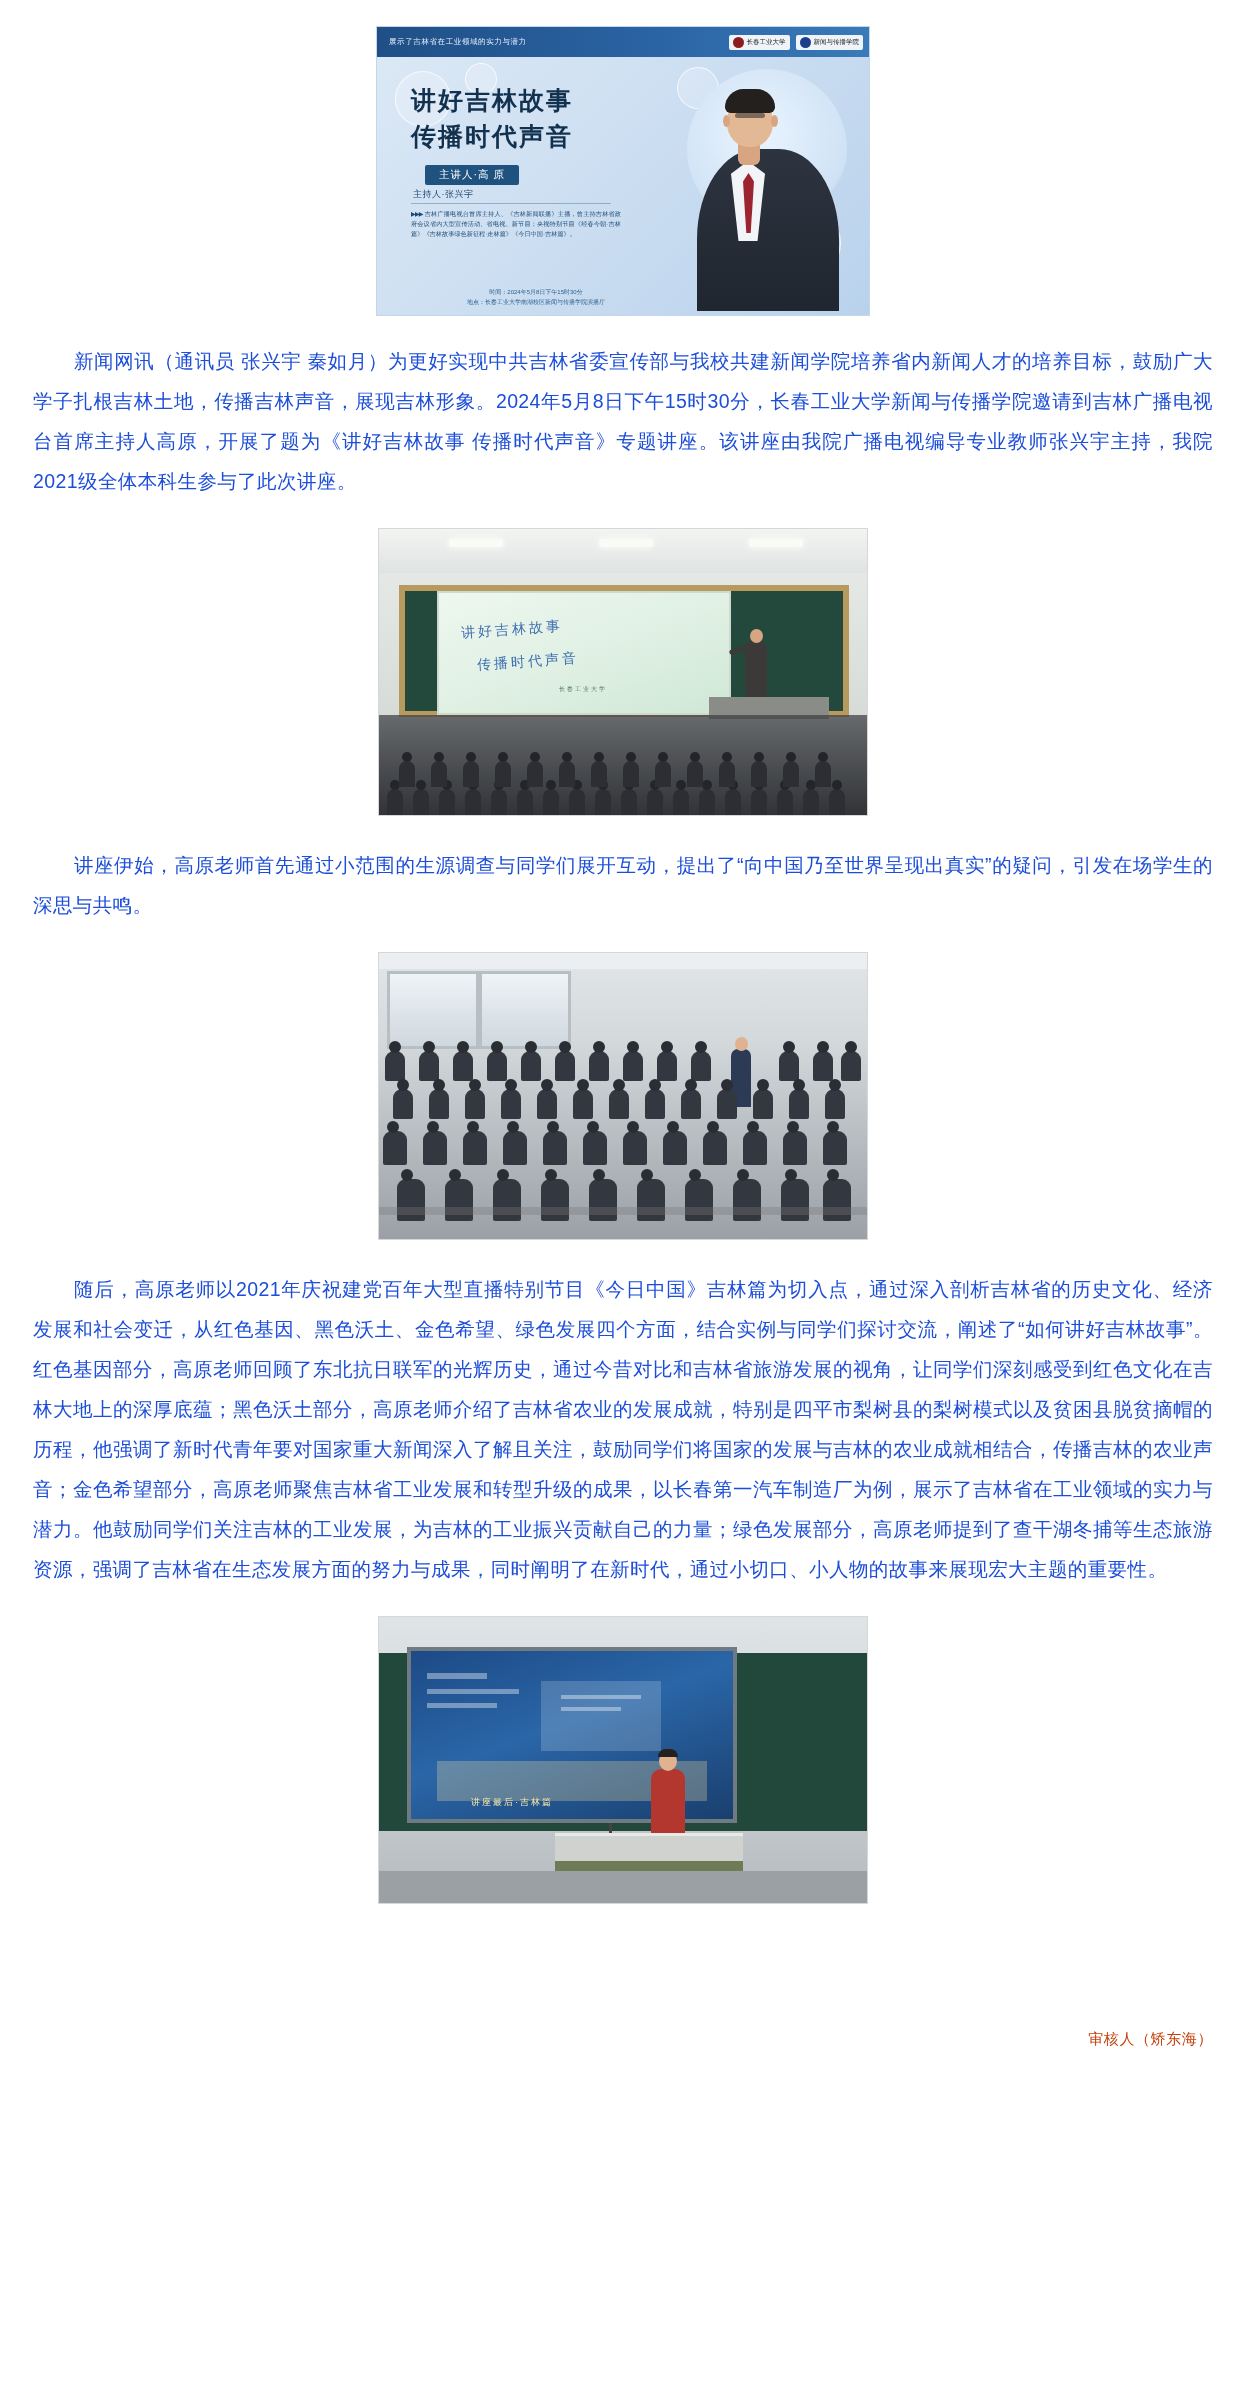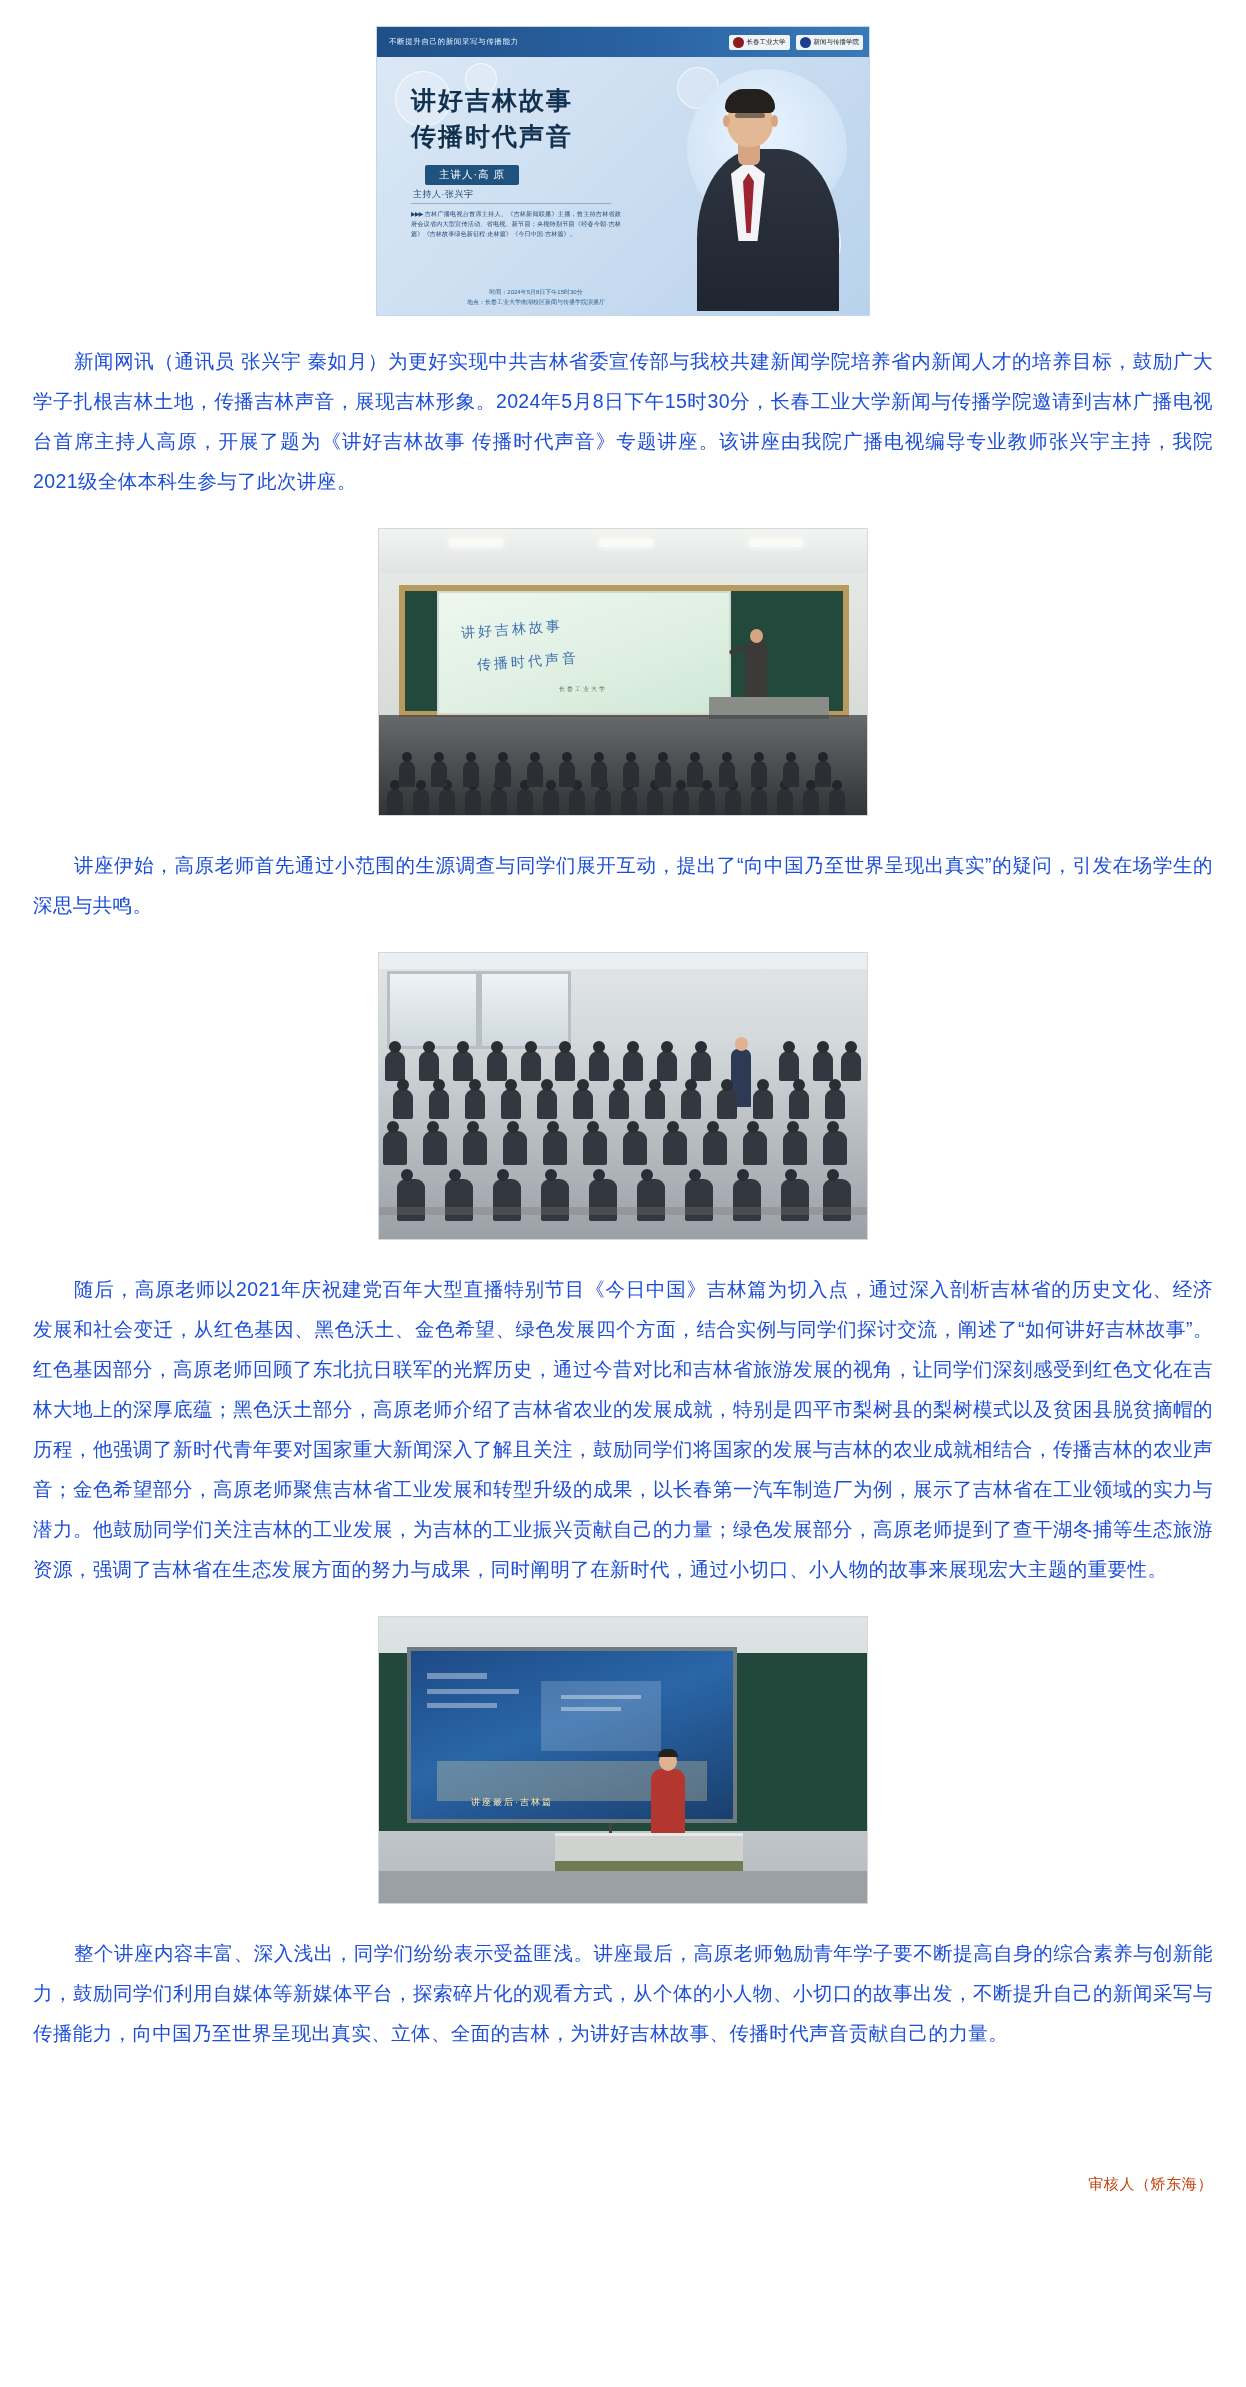--- a/index.html
+++ b/index.html
@@ -367,21 +367,21 @@
 </style>
 </head>
 <body>
 
 <div class="page">
 
   <div class="figure">
     <div class="poster-wrap">
 
       <div class="poster-topbar">
-        <div class="series">不断提升自己的新闻采写与传播能力</div>
+        <div class="series">展示了吉林省在工业领域的实力与潜力</div>
         <div class="logos">
           <div class="logo-box">
             <span class="logo-mark"></span>
             <span class="logo-txt">长春工业大学</span>
           </div>
           <div class="logo-box">
             <span class="logo-mark blue"></span>
             <span class="logo-txt">新闻与传播学院</span>
           </div>
         </div>
@@ -580,17 +580,16 @@
         <div class="p3-sp-body"></div>
         <div class="p3-sp-head"></div>
         <div class="p3-sp-hair"></div>
         <div class="p3-mic"></div>
         <div class="p3-podium"></div>
         <div class="p3-podium-dark"></div>
         <div class="p3-floor"></div>
       </div>
     </div>
 
-    <p class="body-text">整个讲座内容丰富、深入浅出，同学们纷纷表示受益匪浅。讲座最后，高原老师勉励青年学子要不断提高自身的综合素养与创新能力，鼓励同学们利用自媒体等新媒体平台，探索碎片化的观看方式，从个体的小人物、小切口的故事出发，不断提升自己的新闻采写与传播能力，向中国乃至世界呈现出真实、立体、全面的吉林，为讲好吉林故事、传播时代声音贡献自己的力量。</p>
   </div>
 
   <div class="reviewer">审核人（矫东海）</div>
 </div>
 
 </body></html>

